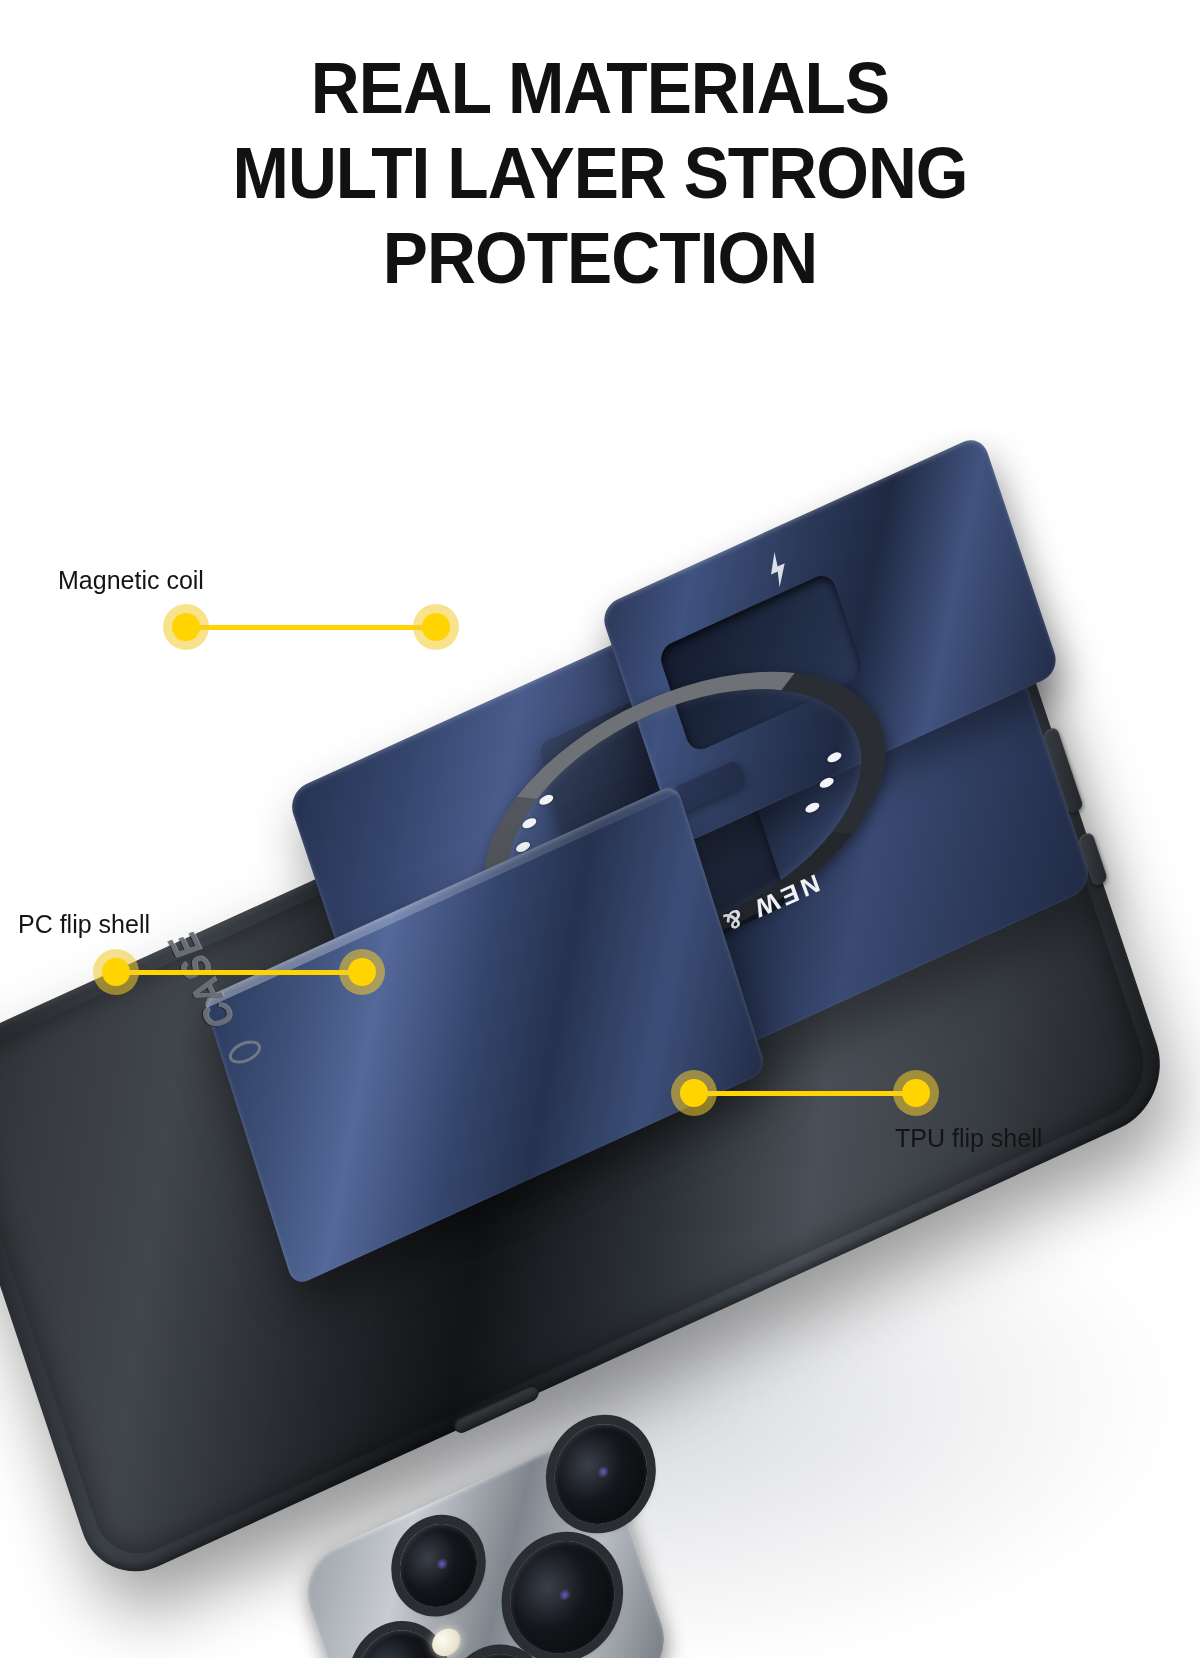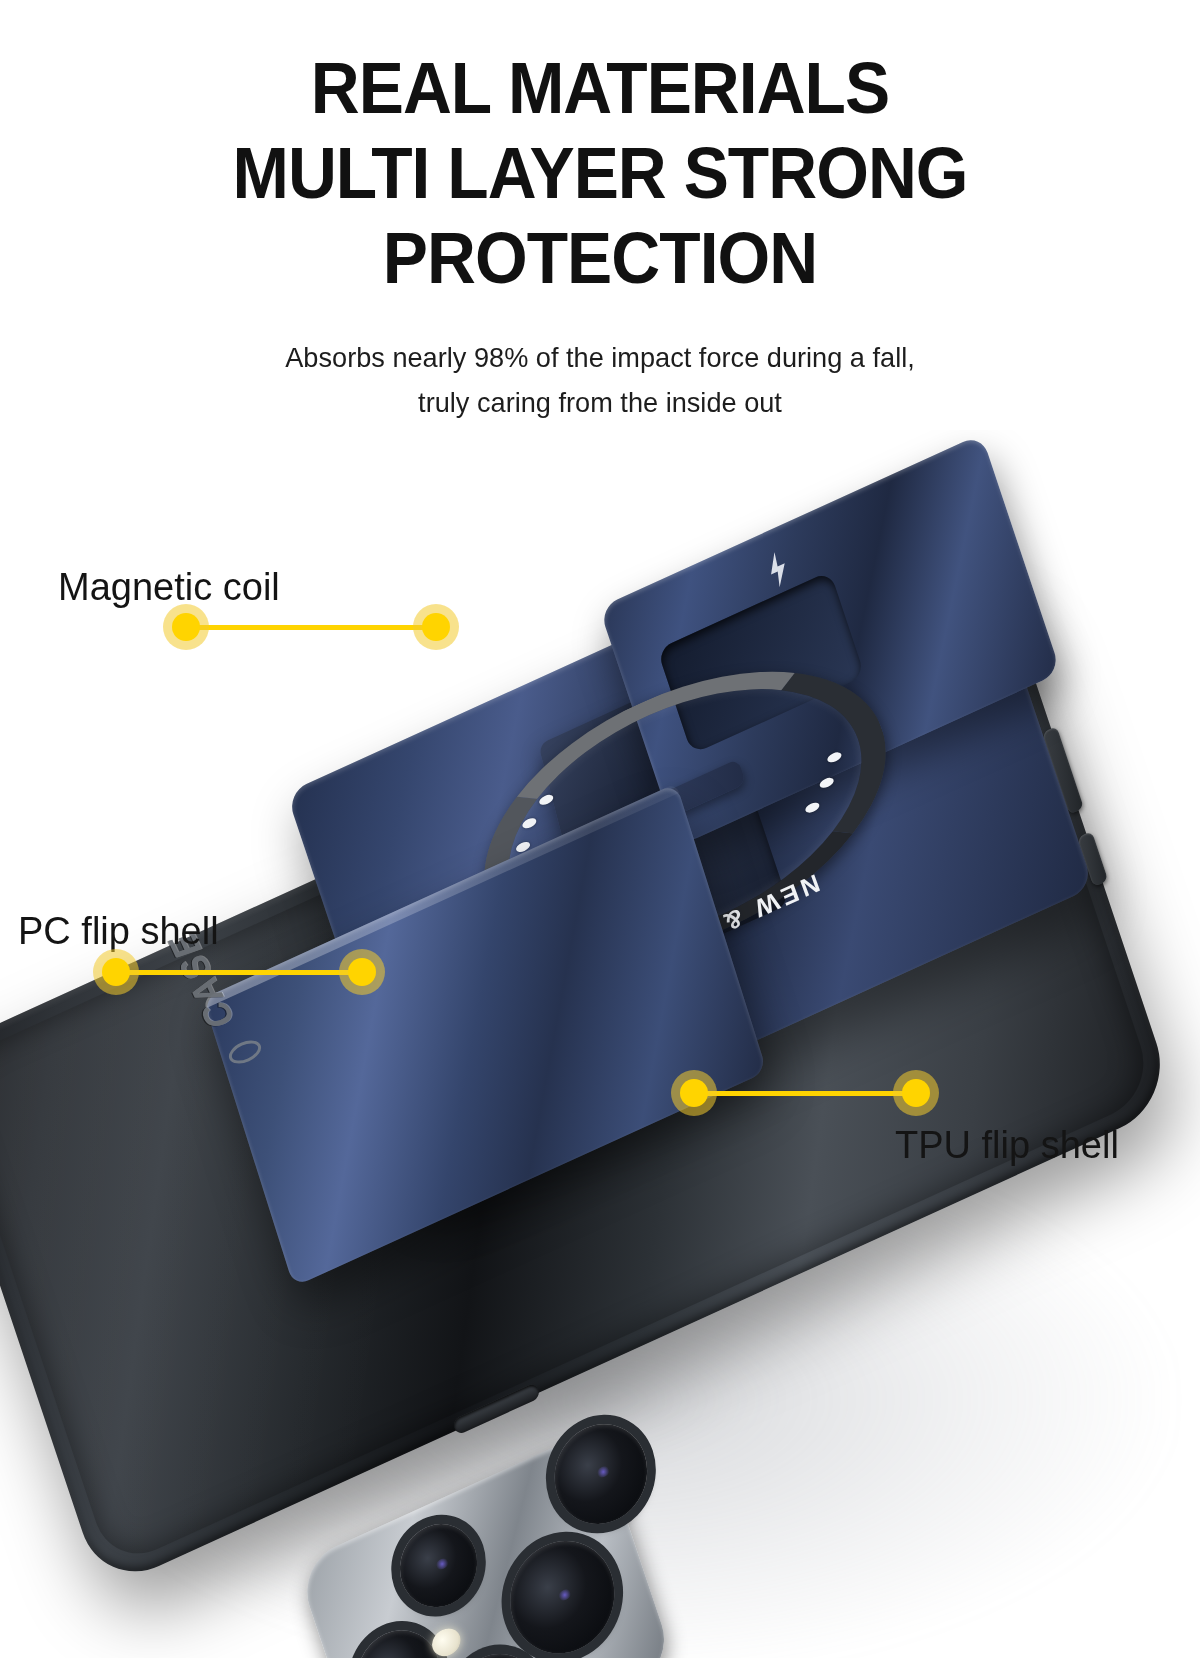--- a/index.html
+++ b/index.html
@@ -253,21 +253,21 @@
     width:34px; height:20px;
     border:3px solid #7e848b;
     border-radius:50%;
     transform:rotate(-24deg);
     opacity:0.8;
   }
 
   
   .callout-label {
     position:absolute;
-    font-size:38px;
+    font-size:25px;
     font-weight:400;
     color:#141414;
     white-space:nowrap;
   }
   .callout-line {
     position:absolute;
     height:5px;
     background:#FFD400;
     border-radius:3px;
   }
@@ -296,24 +296,20 @@
   .dt-tpu-b      { left:902px; top:1079px; }
 </style>
 </head>
 <body>
 
 <div class="header">
   <div class="title">
     <span class="tline">REAL MATERIALS</span>
     <span class="tline">MULTI LAYER STRONG</span>
     <span class="tline">PROTECTION</span>
-  </div>
-  <div class="subtitle">
-    <span class="sline">Absorbs nearly 98% of the impact force during a fall,</span>
-    <span class="sline">truly caring from the inside out</span>
   </div>
 </div>
 
 <div class="scene">
 
   <div class="floor-shadow"></div>
 
   <div class="tpu-shell">
     <div class="tpu-btn b1"></div>
     <div class="tpu-btn b2"></div>

